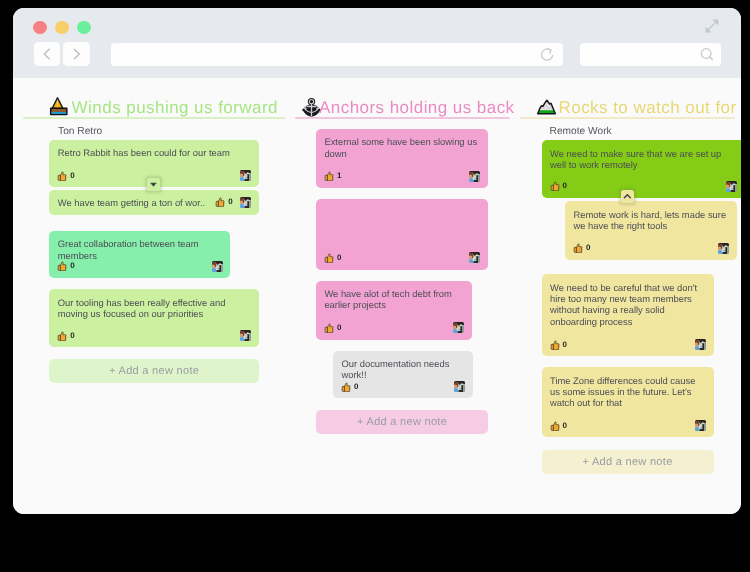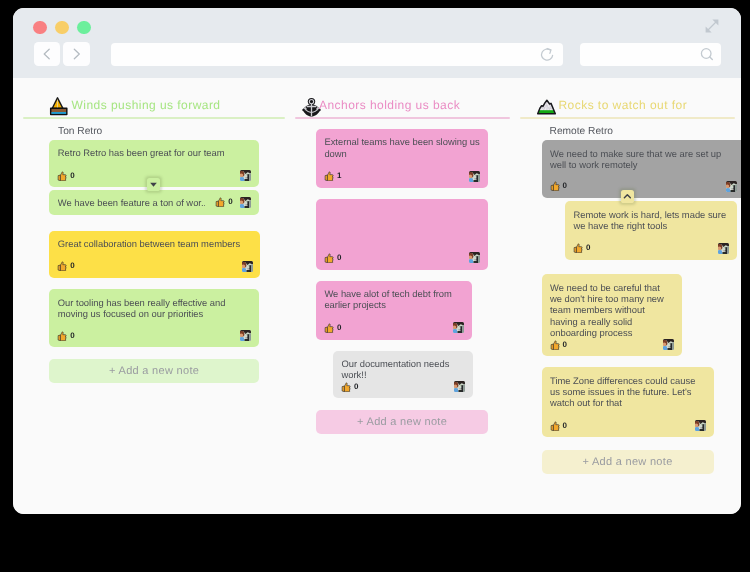--- a/index.html
+++ b/index.html
@@ -8,21 +8,21 @@
        font-family:"Liberation Sans",sans-serif;-webkit-font-smoothing:antialiased;text-rendering:geometricPrecision;}
   .window{position:absolute;left:13px;top:8px;width:728px;height:506px;
           background:#fafafa;border-radius:11px;overflow:hidden;}
   .chrome{position:absolute;left:0;top:0;width:728px;height:70px;background:#e6eaee;}
   .dot{position:absolute;top:12.6px;width:13.9px;height:13.9px;border-radius:50%;}
   .navbtn{position:absolute;top:34.3px;width:26.5px;height:23.7px;background:#fdfdfe;border-radius:4.5px;}
   .urlbar{position:absolute;left:98px;top:35px;width:452px;height:23px;background:#fefefe;border-radius:4px;}
   .searchbar{position:absolute;left:567px;top:35px;width:141px;height:23px;background:#fefefe;border-radius:4px;}
   .board{position:absolute;left:0;top:70px;width:728px;height:436px;background:#fafafa;}
   .ico{position:absolute;line-height:0;}
-  .t{position:absolute;font-size:12px;letter-spacing:.45px;white-space:nowrap;line-height:1;}
+  .t{position:absolute;font-size:17px;letter-spacing:.45px;white-space:nowrap;line-height:1;}
   .rule{position:absolute;height:2px;border-radius:2px;}
   .grouplabel{position:absolute;font-size:10.2px;color:#54575e;}
   .card{position:absolute;border-radius:5px;box-sizing:border-box;}
   .ctext{position:absolute;left:8.5px;top:7.6px;right:8.5px; font-size:9.4px;line-height:11.3px;
          color:#4b4e54;}
   .likes{position:absolute;display:flex;align-items:center;}
   .cnt{font-size:8px;font-weight:bold;color:#1f2125;margin-left:3px;line-height:1;}
   .avatar{position:absolute;width:11px;height:11px;border-radius:1.5px;overflow:hidden;line-height:0;}
   .addbtn{position:absolute;border-radius:5px;font-size:11px;letter-spacing:.3px;color:#9a9ca1;
           box-sizing:border-box;display:flex;align-items:center;justify-content:center;}
@@ -72,21 +72,21 @@
               <path d="M11.5 4.8 L17.0 15.5 L6.2 15.5 Z" fill="#f5b000" stroke="#1a1a1a" stroke-width="1.45" stroke-linejoin="round"></path>
               <path d="M11.5 6.6 L11.5 18.6" stroke="#e8dcbc" stroke-width="0.7"></path>
               <rect x="4.7" y="15.3" width="16.1" height="6.1" fill="#8a5a33" stroke="#111" stroke-width="1.5" stroke-linejoin="round"></rect>
               <rect x="5.4" y="19.1" width="14.7" height="1.75" fill="#13a0de"></rect>
             </svg></span>
           <span class="t" style="left:58.60px;top:21.40px;color:#a6e582">Winds pushing us forward</span>
         </div>
       <div class="rule" style="left:10.0px;top:38.6px;width:262.0px;background:#daf0c4"></div>
       <div class="grouplabel" style="left:45.1px;top:47.5px">Ton Retro</div>
       <div class="card" style="left:36.3px;top:61.5px;width:209.6px;height:47.8px;background:#cbf0a0">
-        <div class="ctext">Retro Retro has been great for our team</div>
+        <div class="ctext">Retro Rabbit has been could for our team</div>
         <div class="likes" style="left:8px;bottom:6.4px">
             <span style="line-height:0"><svg viewBox="0 0 36 36" width="10" height="10">
 <path d="M11.6 15.0 C13.4 13.4 16.2 9.6 17.2 6.0 C17.8 3.8 18.6 2.6 20.2 3.0 C21.8 3.4 22.4 5.6 22.0 8.6 C21.7 10.8 21.0 13.2 21.0 13.2 L29.8 13.2 C31.6 13.2 33.0 14.7 33.0 16.5 C33.0 18.3 31.6 19.8 29.8 19.8 C31.4 19.8 32.6 21.1 32.6 22.7 C32.6 24.3 31.4 25.6 29.8 25.6 C31.2 25.6 32.2 26.8 32.2 28.2 C32.2 29.7 31.0 30.9 29.6 30.9 C30.7 30.9 31.5 31.9 31.5 33.0 C31.5 34.1 30.6 35.0 29.5 35.0 L16.0 35.0 C13.8 35.0 11.6 34.0 11.6 34.0 Z" fill="#f2a82c" stroke="#22242a" stroke-width="2.1" stroke-linejoin="round"></path>
 <path d="M4.0 16.6 L12.0 14.6 L12.0 34.6 L4.0 32.6 Z" fill="#f2a82c" stroke="#22242a" stroke-width="2.1" stroke-linejoin="round"></path>
 </svg></span>
             <span class="cnt">0</span>
           </div>
         <div class="avatar" style="right:7.8px;bottom:6.2px"><svg viewBox="0 0 11 11" width="11" height="11">
               <rect width="11" height="11" fill="#cfd8cd"></rect>
               <path d="M0 0 L11 0 L11 3.4 L7.6 2.2 L5.6 4.0 L3.2 1.2 L0 2.6 Z" fill="#2a2220"></path>
@@ -94,42 +94,42 @@
               <path d="M0 1.6 C1.6 0.6 3.6 1.2 4.2 3.0 C4.8 4.8 4.2 6.4 2.6 6.8 C1.2 7.1 0 6.2 0 5.0 Z" fill="#7b3d26"></path>
               <path d="M0.9 3.6 C2.1 3.4 3.2 4.2 3.2 5.4 C3.2 6.4 2.4 7.1 1.4 7.0 L0 6.6 L0 3.9 Z" fill="#d99b72"></path>
               <path d="M0 7.6 C1.0 6.9 3.0 6.9 4.2 8.0 L4.6 11 L0 11 Z" fill="#5fa3de"></path>
               <path d="M4.4 8.2 C5.6 7.4 7.0 7.0 8.2 7.2 L8.2 11 L4.6 11 Z" fill="#2b2f2a"></path>
               <rect x="7.4" y="4.2" width="1.9" height="6.8" fill="#26282b"></rect>
               <rect x="9.3" y="3.4" width="1.7" height="7.6" fill="#8d9a95"></rect>
               <path d="M3.8 8.4 C5.0 7.6 6.3 7.4 7.4 7.8 L7.4 9.0 C6.0 8.6 4.8 8.8 4.2 9.3 Z" fill="#e6e6e0"></path>
             </svg></div>
       </div>
       <div class="card" style="left:36.3px;top:111.9px;width:209.6px;height:25.6px;background:#cbf0a0">
-        <div class="ctext" style="top:7.5px;right:54px;white-space:nowrap;overflow:hidden">We have been feature a ton of wor..</div>
+        <div class="ctext" style="top:7.5px;right:54px;white-space:nowrap;overflow:hidden">We have team getting a ton of wor..</div>
         <div class="likes" style="right:26.1px;top:7.6px">
             <span style="line-height:0"><svg viewBox="0 0 36 36" width="10" height="10">
 <path d="M11.6 15.0 C13.4 13.4 16.2 9.6 17.2 6.0 C17.8 3.8 18.6 2.6 20.2 3.0 C21.8 3.4 22.4 5.6 22.0 8.6 C21.7 10.8 21.0 13.2 21.0 13.2 L29.8 13.2 C31.6 13.2 33.0 14.7 33.0 16.5 C33.0 18.3 31.6 19.8 29.8 19.8 C31.4 19.8 32.6 21.1 32.6 22.7 C32.6 24.3 31.4 25.6 29.8 25.6 C31.2 25.6 32.2 26.8 32.2 28.2 C32.2 29.7 31.0 30.9 29.6 30.9 C30.7 30.9 31.5 31.9 31.5 33.0 C31.5 34.1 30.6 35.0 29.5 35.0 L16.0 35.0 C13.8 35.0 11.6 34.0 11.6 34.0 Z" fill="#f2a82c" stroke="#22242a" stroke-width="2.1" stroke-linejoin="round"></path>
 <path d="M4.0 16.6 L12.0 14.6 L12.0 34.6 L4.0 32.6 Z" fill="#f2a82c" stroke="#22242a" stroke-width="2.1" stroke-linejoin="round"></path>
 </svg></span>
             <span class="cnt">0</span>
           </div>
         <div class="avatar" style="right:7.8px;top:7.6px"><svg viewBox="0 0 11 11" width="11" height="11">
               <rect width="11" height="11" fill="#cfd8cd"></rect>
               <path d="M0 0 L11 0 L11 3.4 L7.6 2.2 L5.6 4.0 L3.2 1.2 L0 2.6 Z" fill="#2a2220"></path>
               <path d="M5.8 2.4 L8.2 4.6 L11 2.8 L11 5.2 L6.4 5.2 Z" fill="#a9bba2"></path>
               <path d="M0 1.6 C1.6 0.6 3.6 1.2 4.2 3.0 C4.8 4.8 4.2 6.4 2.6 6.8 C1.2 7.1 0 6.2 0 5.0 Z" fill="#7b3d26"></path>
               <path d="M0.9 3.6 C2.1 3.4 3.2 4.2 3.2 5.4 C3.2 6.4 2.4 7.1 1.4 7.0 L0 6.6 L0 3.9 Z" fill="#d99b72"></path>
               <path d="M0 7.6 C1.0 6.9 3.0 6.9 4.2 8.0 L4.6 11 L0 11 Z" fill="#5fa3de"></path>
               <path d="M4.4 8.2 C5.6 7.4 7.0 7.0 8.2 7.2 L8.2 11 L4.6 11 Z" fill="#2b2f2a"></path>
               <rect x="7.4" y="4.2" width="1.9" height="6.8" fill="#26282b"></rect>
               <rect x="9.3" y="3.4" width="1.7" height="7.6" fill="#8d9a95"></rect>
               <path d="M3.8 8.4 C5.0 7.6 6.3 7.4 7.4 7.8 L7.4 9.0 C6.0 8.6 4.8 8.8 4.2 9.3 Z" fill="#e6e6e0"></path>
             </svg></div>
       </div>
-      <div class="card" style="left:36.3px;top:152.7px;width:211px;height:47.2px;background:#fde047">
+      <div class="card" style="left:36.3px;top:152.7px;width:181px;height:47.2px;background:#86efac">
         <div class="ctext">Great collaboration between team members</div>
         <div class="likes" style="left:8px;bottom:6.4px">
             <span style="line-height:0"><svg viewBox="0 0 36 36" width="10" height="10">
 <path d="M11.6 15.0 C13.4 13.4 16.2 9.6 17.2 6.0 C17.8 3.8 18.6 2.6 20.2 3.0 C21.8 3.4 22.4 5.6 22.0 8.6 C21.7 10.8 21.0 13.2 21.0 13.2 L29.8 13.2 C31.6 13.2 33.0 14.7 33.0 16.5 C33.0 18.3 31.6 19.8 29.8 19.8 C31.4 19.8 32.6 21.1 32.6 22.7 C32.6 24.3 31.4 25.6 29.8 25.6 C31.2 25.6 32.2 26.8 32.2 28.2 C32.2 29.7 31.0 30.9 29.6 30.9 C30.7 30.9 31.5 31.9 31.5 33.0 C31.5 34.1 30.6 35.0 29.5 35.0 L16.0 35.0 C13.8 35.0 11.6 34.0 11.6 34.0 Z" fill="#f2a82c" stroke="#22242a" stroke-width="2.1" stroke-linejoin="round"></path>
 <path d="M4.0 16.6 L12.0 14.6 L12.0 34.6 L4.0 32.6 Z" fill="#f2a82c" stroke="#22242a" stroke-width="2.1" stroke-linejoin="round"></path>
 </svg></span>
             <span class="cnt">0</span>
           </div>
         <div class="avatar" style="right:7.8px;bottom:6.2px"><svg viewBox="0 0 11 11" width="11" height="11">
               <rect width="11" height="11" fill="#cfd8cd"></rect>
@@ -187,21 +187,21 @@
 <path d="M12.5 9.8 L12.5 22.1" stroke="#cdcdd2" stroke-width="1.3"></path>
 <path d="M7.6 12.5 L17.4 12.5" stroke="#cdcdd2" stroke-width="1.3"></path>
 <path d="M6.2 14.6 A7.1 7.1 0 0 0 18.8 14.6" fill="none" stroke="#cdcdd2" stroke-width="1.1"></path>
 <path d="M6.3 12.9 L6.3 16.3 M5.0 14.55 L7.6 14.55" stroke="#cdcdd2" stroke-width="0.95"></path>
 <path d="M18.7 12.9 L18.7 16.3 M17.4 14.55 L20.0 14.55" stroke="#cdcdd2" stroke-width="0.95"></path>
 </svg></span>
           <span class="t" style="left:306px;top:21.40px;color:#ea8cc4">Anchors holding us back</span>
         </div>
       <div class="rule" style="left:281.9px;top:38.6px;width:214.8px;background:#f0c6de"></div>
       <div class="card" style="left:302.9px;top:50.8px;width:172.4px;height:59.0px;background:#f2a3d2">
-        <div class="ctext">External teams have been slowing us down</div>
+        <div class="ctext">External some have been slowing us down</div>
         <div class="likes" style="left:8px;bottom:6.4px">
             <span style="line-height:0"><svg viewBox="0 0 36 36" width="10" height="10">
 <path d="M11.6 15.0 C13.4 13.4 16.2 9.6 17.2 6.0 C17.8 3.8 18.6 2.6 20.2 3.0 C21.8 3.4 22.4 5.6 22.0 8.6 C21.7 10.8 21.0 13.2 21.0 13.2 L29.8 13.2 C31.6 13.2 33.0 14.7 33.0 16.5 C33.0 18.3 31.6 19.8 29.8 19.8 C31.4 19.8 32.6 21.1 32.6 22.7 C32.6 24.3 31.4 25.6 29.8 25.6 C31.2 25.6 32.2 26.8 32.2 28.2 C32.2 29.7 31.0 30.9 29.6 30.9 C30.7 30.9 31.5 31.9 31.5 33.0 C31.5 34.1 30.6 35.0 29.5 35.0 L16.0 35.0 C13.8 35.0 11.6 34.0 11.6 34.0 Z" fill="#f2a82c" stroke="#22242a" stroke-width="2.1" stroke-linejoin="round"></path>
 <path d="M4.0 16.6 L12.0 14.6 L12.0 34.6 L4.0 32.6 Z" fill="#f2a82c" stroke="#22242a" stroke-width="2.1" stroke-linejoin="round"></path>
 </svg></span>
             <span class="cnt">1</span>
           </div>
         <div class="avatar" style="right:7.8px;bottom:6.2px"><svg viewBox="0 0 11 11" width="11" height="11">
               <rect width="11" height="11" fill="#cfd8cd"></rect>
               <path d="M0 0 L11 0 L11 3.4 L7.6 2.2 L5.6 4.0 L3.2 1.2 L0 2.6 Z" fill="#2a2220"></path>
@@ -297,22 +297,22 @@
 <path d="M10.3 11.6 L8.0 15.5 L11.2 13.8 L9.0 18.4" fill="none" stroke="#c9c6d1" stroke-width="0.8"></path>
 <path d="M15.4 11.6 L17.4 16.0 L14.5 14.6 L16.5 19.2" fill="none" stroke="#c9c6d1" stroke-width="0.8"></path>
 <path d="M12.6 8.2 L11.9 13.2 L13.5 12.4 L12.7 17.8" fill="none" stroke="#c9c6d1" stroke-width="0.75"></path>
 <rect x="2" y="17.2" width="21" height="4.5" fill="#14a914"></rect>
 </g>
 <path d="M12.9 7.3 L15.6 11.0 L17.0 10.4 L21.3 20.8 L3.7 20.8 L5.9 15.2 L7.6 12.8 L9.1 13.2 L10.9 9.9 Z" fill="none" stroke="#18181c" stroke-width="1.5" stroke-linejoin="round"></path>
 </svg></span>
           <span class="t" style="left:545.50px;top:21.40px;color:#e8d873">Rocks to watch out for</span>
         </div>
       <div class="rule" style="left:507.4px;top:38.6px;width:214.6px;background:#f0eac8"></div>
-      <div class="grouplabel" style="left:536.6px;top:47.5px">Remote Retro</div>
-      <div class="card" style="left:528.5px;top:62.2px;width:203px;height:57.7px;background:#a3a3a3">
+      <div class="grouplabel" style="left:536.6px;top:47.5px">Remote Work</div>
+      <div class="card" style="left:528.5px;top:62.2px;width:203px;height:57.7px;background:#84cc16">
         <div class="ctext">We need to make sure that we are set up well to work remotely</div>
         <div class="likes" style="left:8px;bottom:6.4px">
             <span style="line-height:0"><svg viewBox="0 0 36 36" width="10" height="10">
 <path d="M11.6 15.0 C13.4 13.4 16.2 9.6 17.2 6.0 C17.8 3.8 18.6 2.6 20.2 3.0 C21.8 3.4 22.4 5.6 22.0 8.6 C21.7 10.8 21.0 13.2 21.0 13.2 L29.8 13.2 C31.6 13.2 33.0 14.7 33.0 16.5 C33.0 18.3 31.6 19.8 29.8 19.8 C31.4 19.8 32.6 21.1 32.6 22.7 C32.6 24.3 31.4 25.6 29.8 25.6 C31.2 25.6 32.2 26.8 32.2 28.2 C32.2 29.7 31.0 30.9 29.6 30.9 C30.7 30.9 31.5 31.9 31.5 33.0 C31.5 34.1 30.6 35.0 29.5 35.0 L16.0 35.0 C13.8 35.0 11.6 34.0 11.6 34.0 Z" fill="#f2a82c" stroke="#22242a" stroke-width="2.1" stroke-linejoin="round"></path>
 <path d="M4.0 16.6 L12.0 14.6 L12.0 34.6 L4.0 32.6 Z" fill="#f2a82c" stroke="#22242a" stroke-width="2.1" stroke-linejoin="round"></path>
 </svg></span>
             <span class="cnt">0</span>
           </div>
         <div class="avatar" style="right:7.8px;bottom:6.2px"><svg viewBox="0 0 11 11" width="11" height="11">
               <rect width="11" height="11" fill="#cfd8cd"></rect>
@@ -342,21 +342,21 @@
               <path d="M5.8 2.4 L8.2 4.6 L11 2.8 L11 5.2 L6.4 5.2 Z" fill="#a9bba2"></path>
               <path d="M0 1.6 C1.6 0.6 3.6 1.2 4.2 3.0 C4.8 4.8 4.2 6.4 2.6 6.8 C1.2 7.1 0 6.2 0 5.0 Z" fill="#7b3d26"></path>
               <path d="M0.9 3.6 C2.1 3.4 3.2 4.2 3.2 5.4 C3.2 6.4 2.4 7.1 1.4 7.0 L0 6.6 L0 3.9 Z" fill="#d99b72"></path>
               <path d="M0 7.6 C1.0 6.9 3.0 6.9 4.2 8.0 L4.6 11 L0 11 Z" fill="#5fa3de"></path>
               <path d="M4.4 8.2 C5.6 7.4 7.0 7.0 8.2 7.2 L8.2 11 L4.6 11 Z" fill="#2b2f2a"></path>
               <rect x="7.4" y="4.2" width="1.9" height="6.8" fill="#26282b"></rect>
               <rect x="9.3" y="3.4" width="1.7" height="7.6" fill="#8d9a95"></rect>
               <path d="M3.8 8.4 C5.0 7.6 6.3 7.4 7.4 7.8 L7.4 9.0 C6.0 8.6 4.8 8.8 4.2 9.3 Z" fill="#e6e6e0"></path>
             </svg></div>
       </div>
-      <div class="card" style="left:528.5px;top:196.1px;width:140px;height:82.2px;background:#f0e6a0">
+      <div class="card" style="left:528.5px;top:196.1px;width:172.0px;height:82.2px;background:#f0e6a0">
         <div class="ctext">We need to be careful that we don't hire too many new team members without having a really solid onboarding process</div>
         <div class="likes" style="left:8px;bottom:6.4px">
             <span style="line-height:0"><svg viewBox="0 0 36 36" width="10" height="10">
 <path d="M11.6 15.0 C13.4 13.4 16.2 9.6 17.2 6.0 C17.8 3.8 18.6 2.6 20.2 3.0 C21.8 3.4 22.4 5.6 22.0 8.6 C21.7 10.8 21.0 13.2 21.0 13.2 L29.8 13.2 C31.6 13.2 33.0 14.7 33.0 16.5 C33.0 18.3 31.6 19.8 29.8 19.8 C31.4 19.8 32.6 21.1 32.6 22.7 C32.6 24.3 31.4 25.6 29.8 25.6 C31.2 25.6 32.2 26.8 32.2 28.2 C32.2 29.7 31.0 30.9 29.6 30.9 C30.7 30.9 31.5 31.9 31.5 33.0 C31.5 34.1 30.6 35.0 29.5 35.0 L16.0 35.0 C13.8 35.0 11.6 34.0 11.6 34.0 Z" fill="#f2a82c" stroke="#22242a" stroke-width="2.1" stroke-linejoin="round"></path>
 <path d="M4.0 16.6 L12.0 14.6 L12.0 34.6 L4.0 32.6 Z" fill="#f2a82c" stroke="#22242a" stroke-width="2.1" stroke-linejoin="round"></path>
 </svg></span>
             <span class="cnt">0</span>
           </div>
         <div class="avatar" style="right:7.8px;bottom:6.2px"><svg viewBox="0 0 11 11" width="11" height="11">
               <rect width="11" height="11" fill="#cfd8cd"></rect>

